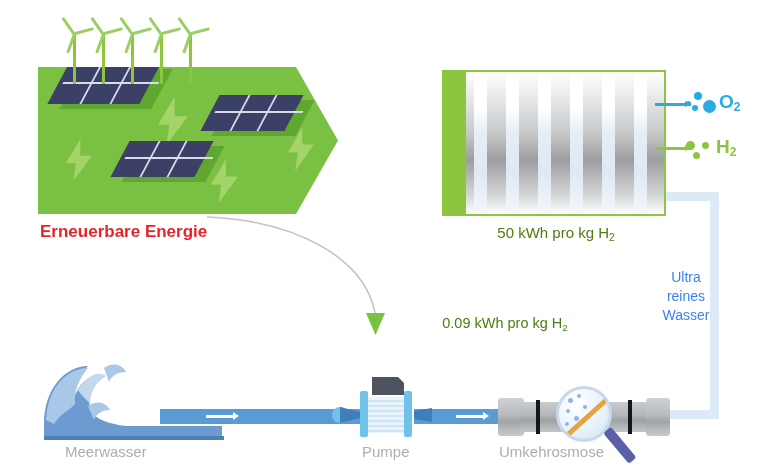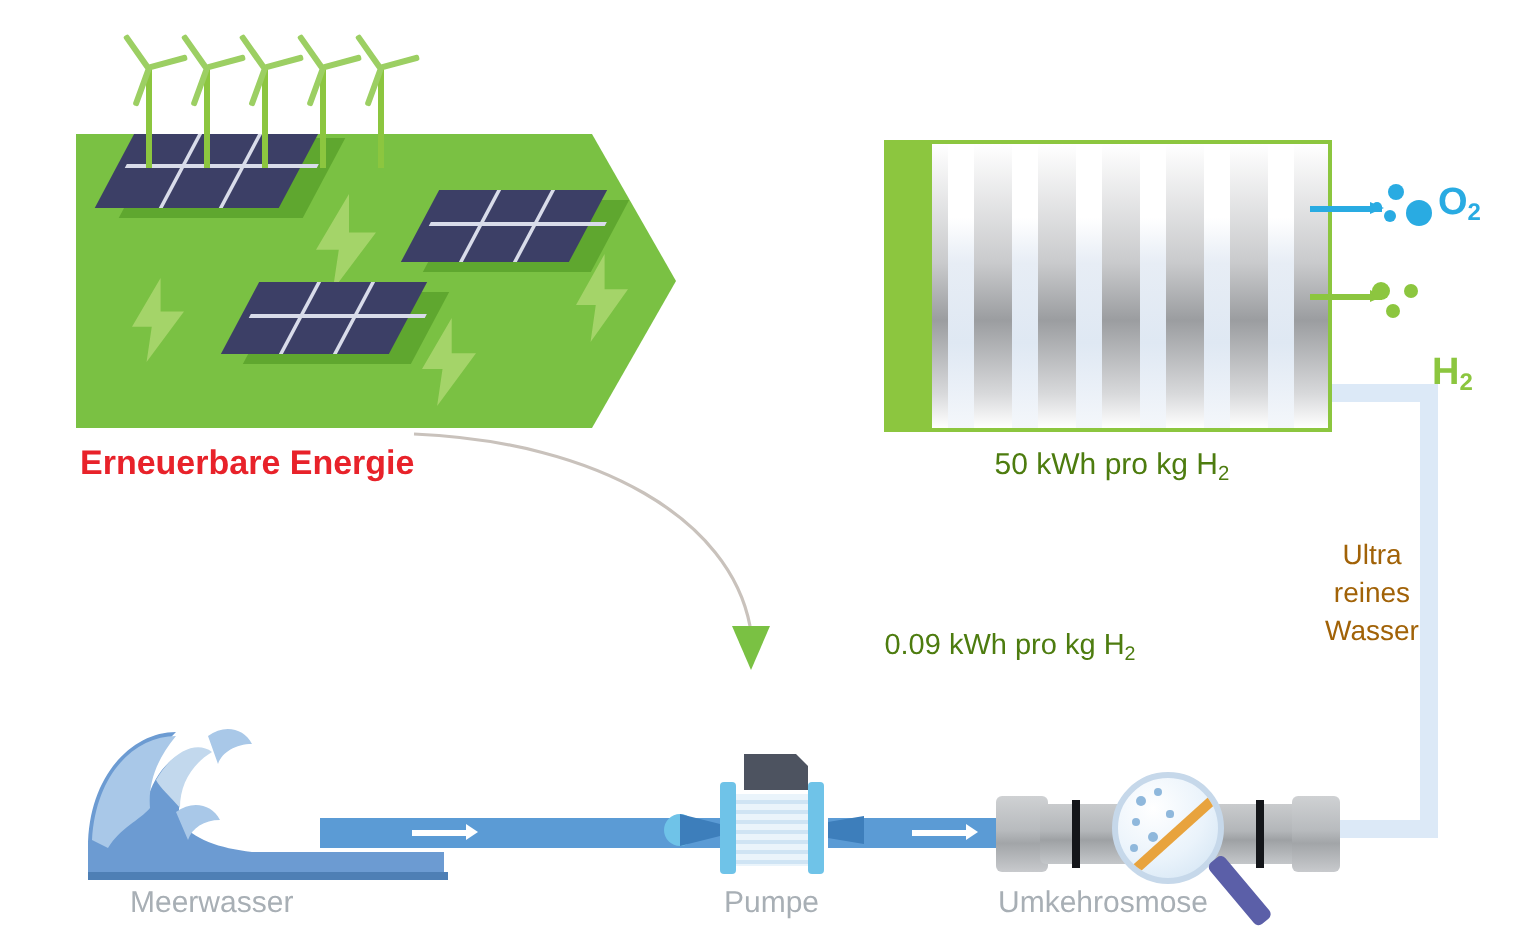--- a/index.html
+++ b/index.html
@@ -84,21 +84,21 @@
      transform:rotate(-42deg);transform-origin:50% 50%;}
   #ro-handle{position:absolute;left:104px;top:32px;width:10px;height:40px;background:#5B5FA8;
      border-radius:3px;transform:rotate(-40deg);transform-origin:50% 0;}
   .ro-dot{position:absolute;border-radius:50%;background:#8FB8DC;}
 
   
   .red{color:#E8222A;font-weight:bold;}
   .blk{color:#4d7c0f;}
   .sub{font-size:0.68em;vertical-align:baseline;position:relative;top:3px;}
   .capt{color:#A8AFB5;font-size:15px;}
-  .utext{color:#a16207;font-size:14px;line-height:1.35;text-align:center;}
+  .utext{color:#3b82f6;font-size:14px;line-height:1.35;text-align:center;}
 
   #lbl-renew{left:40px;top:222px;font-size:17px;}
   #lbl-elec{left:440px;top:222px;width:232px;text-align:center;}
   #lbl-elec .l1{font-size:15.5px;}
   #lbl-elec .l2{font-size:15px;margin-top:2px;}
   #lbl-wr{left:390px;top:313px;width:230px;text-align:center;}
   #lbl-wr .l1{font-size:15.5px;}
   #lbl-wr .l2,#lbl-wr .l3{font-size:14.5px;margin-top:2px;}
   #lbl-meer{left:65px;top:443px;}
   #lbl-pumpe{left:362px;top:443px;}
@@ -216,21 +216,21 @@
 
   <div class="gasarrow abs" style="left:655px;top:145px;width:36px;">
     <div class="shaft" style="background:#8CC63F;"></div>
     <div class="head" style="border-left:7px solid #8CC63F;"></div>
   </div>
   <div class="abs" style="left:686px;top:138px;width:32px;height:24px;">
     <div class="mol" style="left:0;top:3px;width:9px;height:9px;background:#8CC63F;"></div>
     <div class="mol" style="left:7px;top:14px;width:7px;height:7px;background:#8CC63F;"></div>
     <div class="mol" style="left:16px;top:4px;width:7px;height:7px;background:#8CC63F;"></div>
   </div>
-  <div class="gaslabel abs" style="left:716px;top:137px;color:#8CC63F;margin-top:40px;">
+  <div class="gaslabel abs" style="left:716px;top:137px;color:#8CC63F;">
     <span>H</span><sub>2</sub>
   </div>
 
   <div class="abs" id="lbl-elec">
     <div class="l2 blk">
       <span>50 kWh pro kg H</span><span class="sub">2</span>
     </div>
   </div>
 
   <svg class="abs" id="curve-arrow" viewBox="0 0 190 140">

